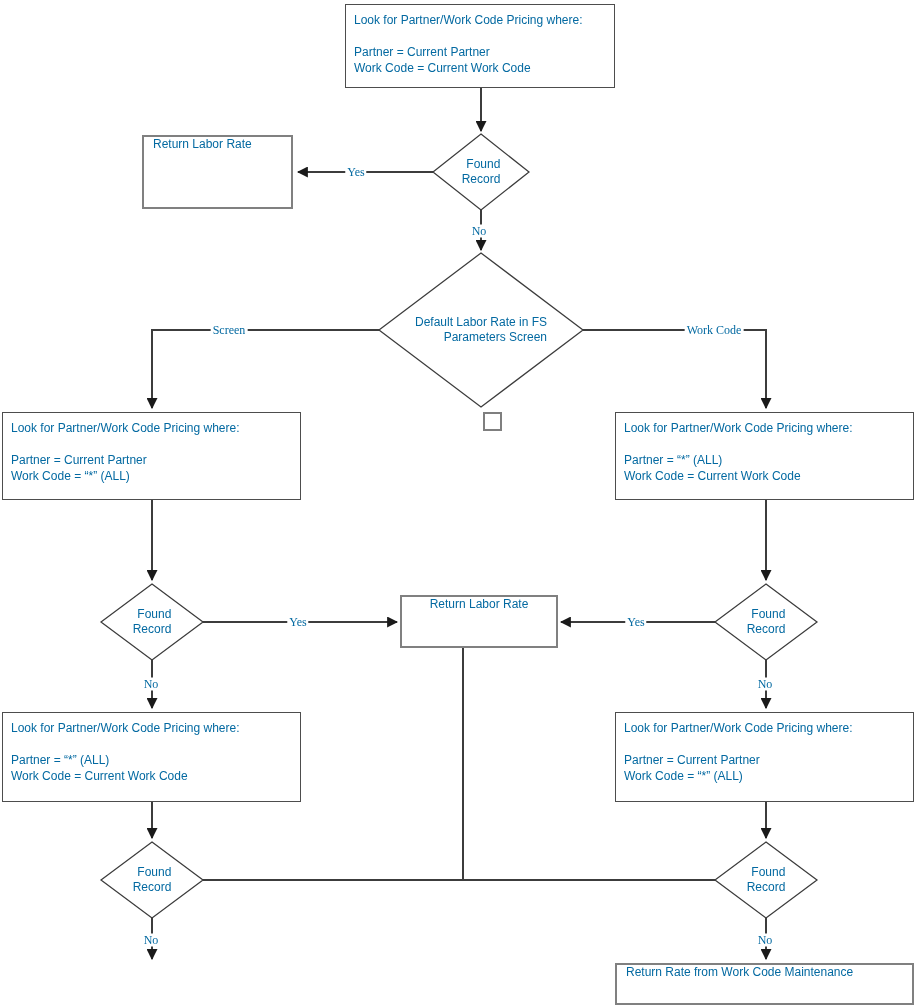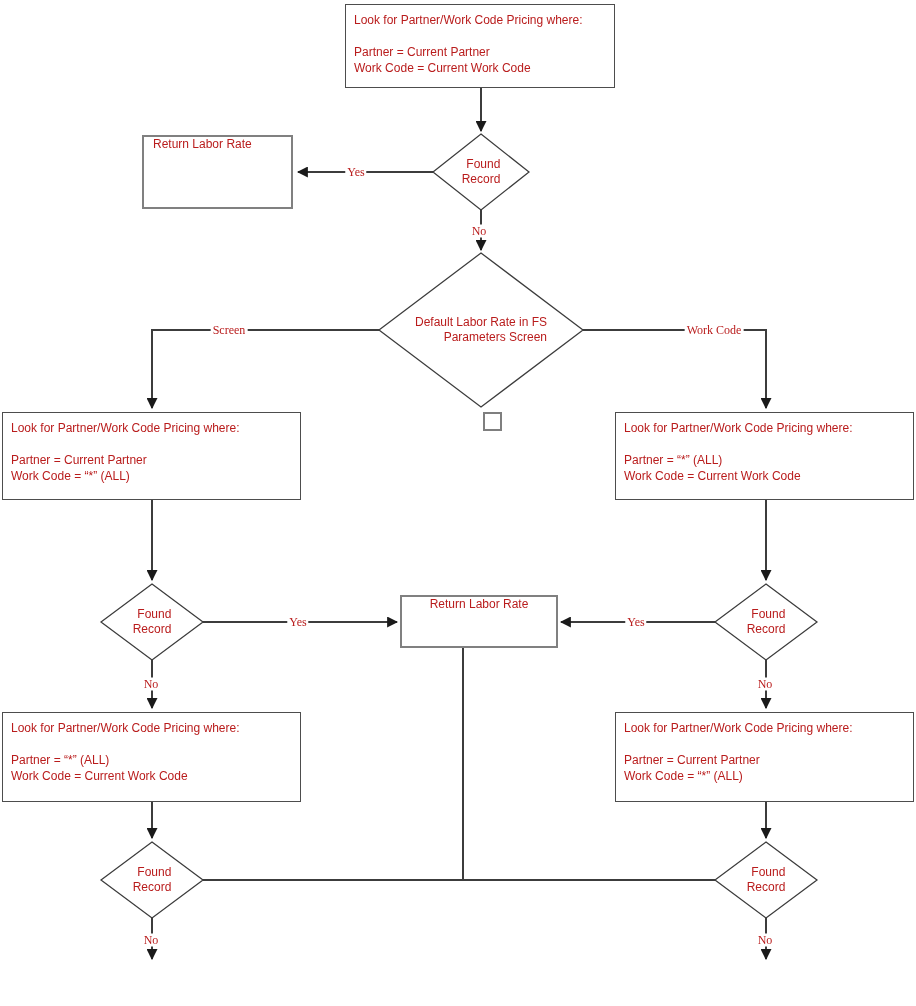--- a/index.html
+++ b/index.html
@@ -1,18 +1,18 @@
 <!DOCTYPE html>
 <html><head>
 <meta charset="utf-8">
 <style>
   html,body{margin:0;padding:0;background:#fff;}
   .canvas{
     position:relative;width:916px;height:1006px;background:#ffffff;
-    font-family:"Liberation Sans",sans-serif;font-size:12px;color:#b91c1c;
+    font-family:"Liberation Sans",sans-serif;font-size:12px;color:#0369a1;
     overflow:hidden;
   }
   svg.wires{position:absolute;left:0;top:0;width:916px;height:1006px;}
   .node{position:absolute;box-sizing:border-box;background:#ffffff;}
   .process{border:1px solid #4d4d4d;padding:7px 8px;line-height:16px;}
   .process .title{margin-bottom:16px;}
   .terminal{border:2px solid #808080;display:flex;align-items:flex-start;}
   .terminal.padded{padding-left:9px;}
   .terminal.centered{justify-content:center;text-align:center;}
   .dlabel{
@@ -100,20 +100,23 @@
     <div>Work Code = Current Work Code</div>
   </div>
 
   <div class="node process" style="left:615px;top:712px;width:299px;height:90px">
     <div class="title">Look for Partner/Work Code Pricing where:</div>
     <div>Partner = Current Partner</div>
     <div>Work Code = “*” (ALL)</div>
   </div>
 
 
+  <div class="node terminal padded" style="left:615px;top:963px;width:299px;height:42px">
+    <span>Return Rate from Work Code Maintenance</span>
+  </div>
 
   <div class="sq" style="left:483px;top:412px"></div>
 
   <div class="dlabel" style="left:481px;top:172px">Found
 Record</div>
   <div class="dlabel" style="left:481px;top:330px">Default Labor Rate in FS
 Parameters Screen</div>
   <div class="dlabel" style="left:152px;top:622px">Found
 Record</div>
   <div class="dlabel" style="left:766px;top:622px">Found

